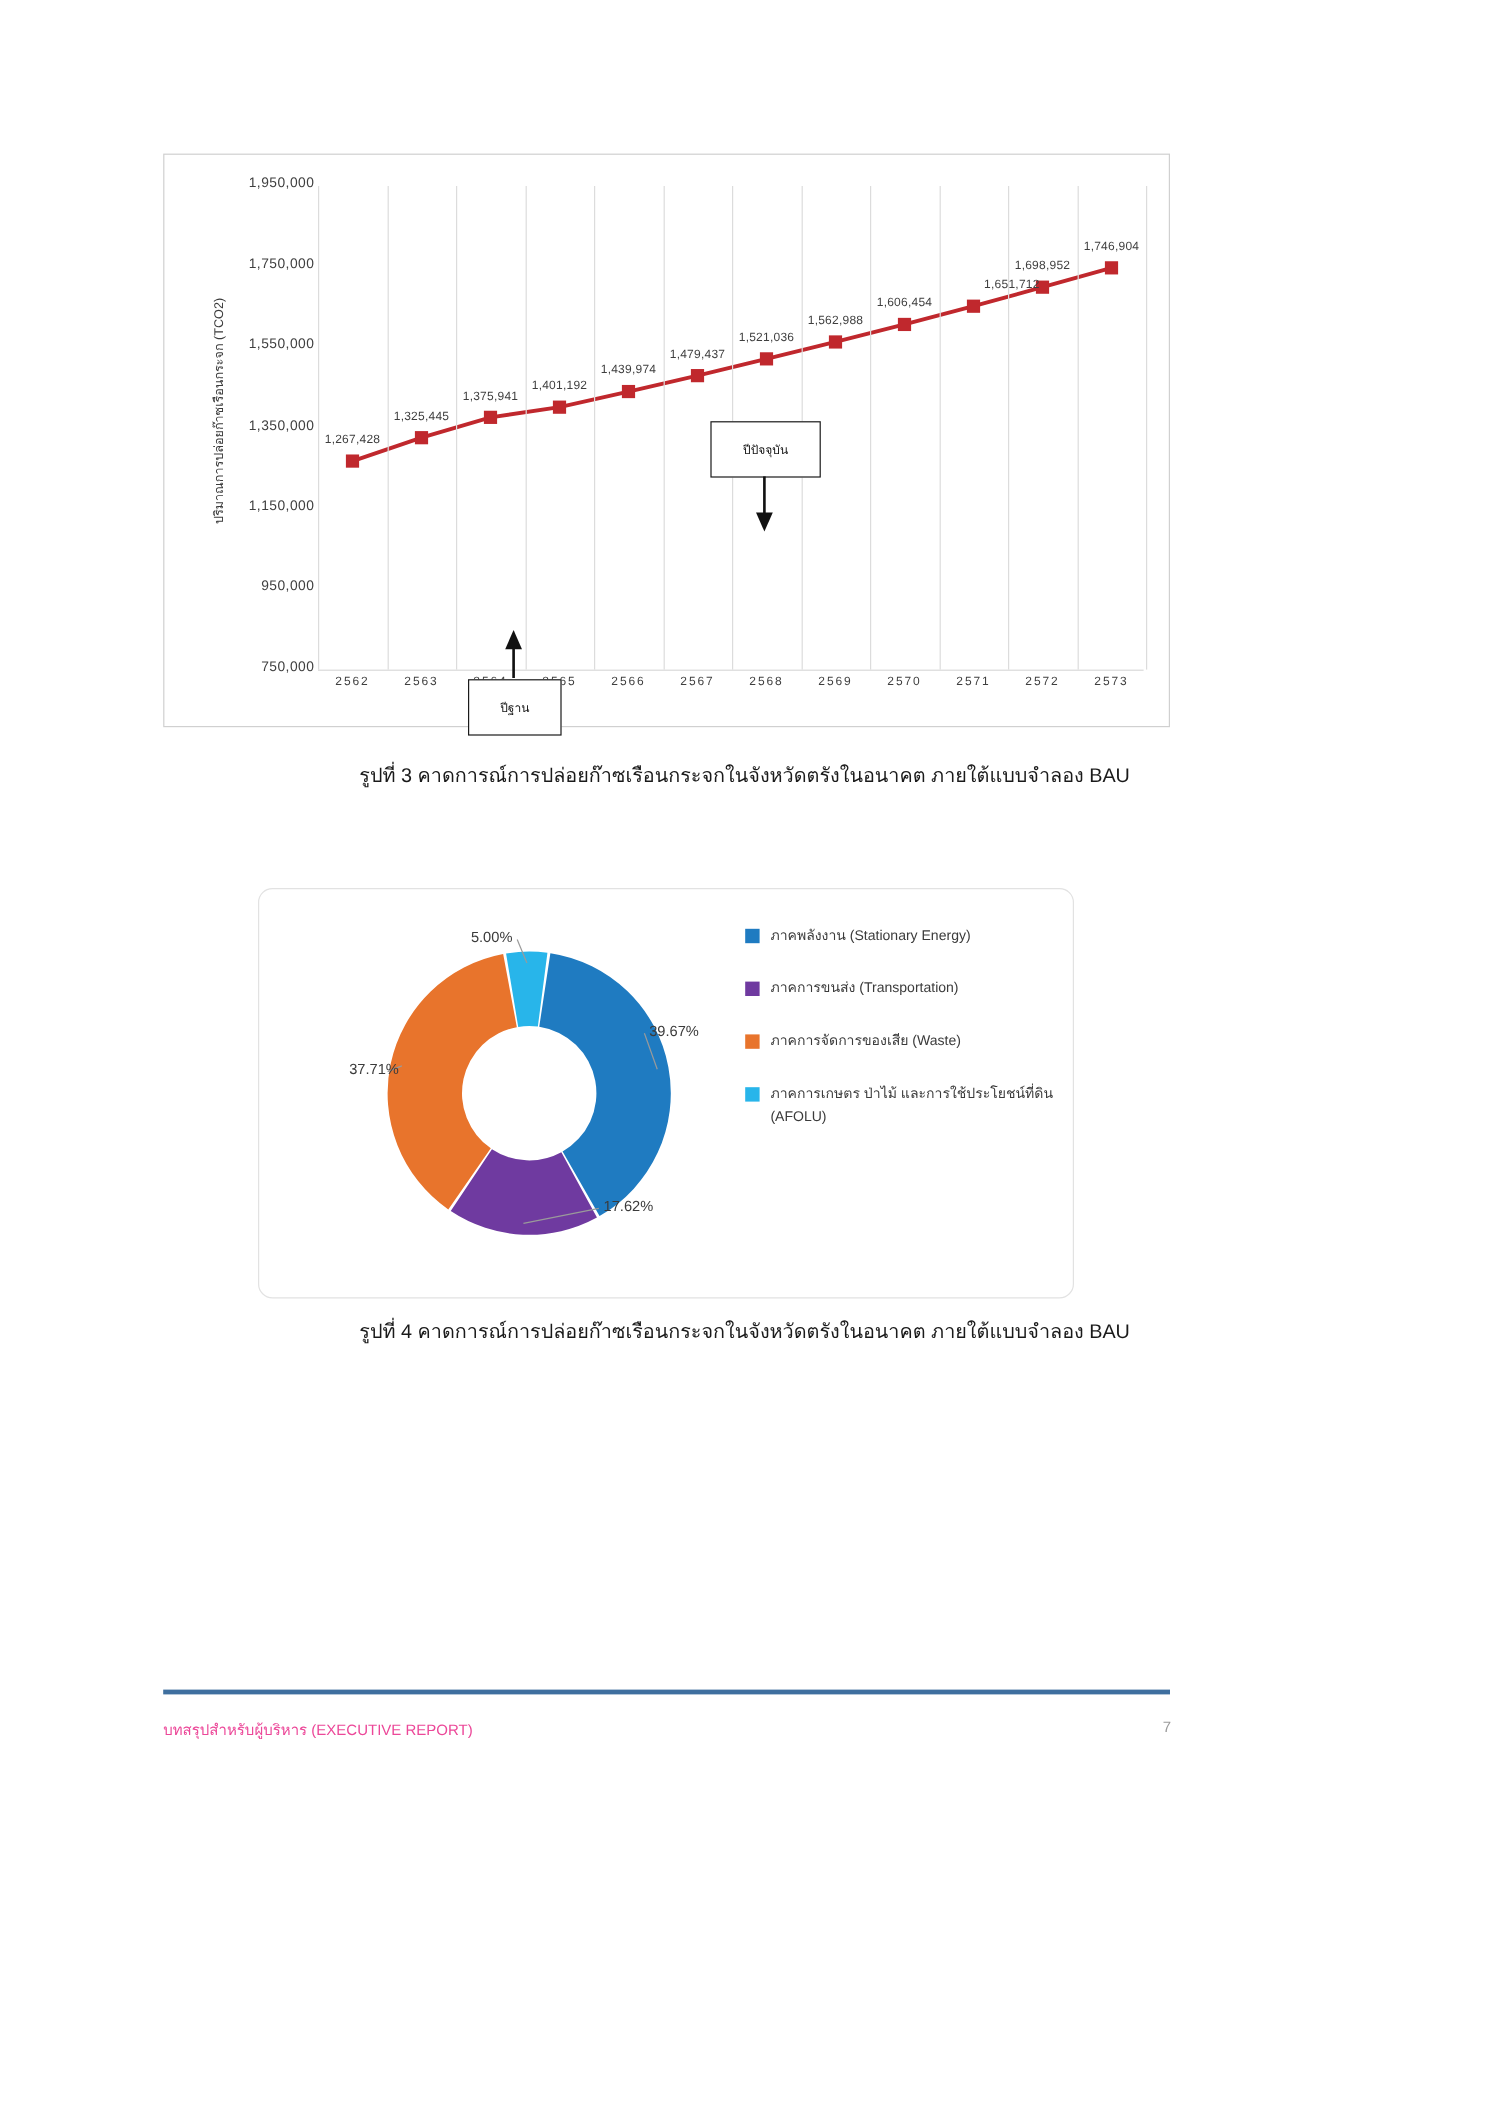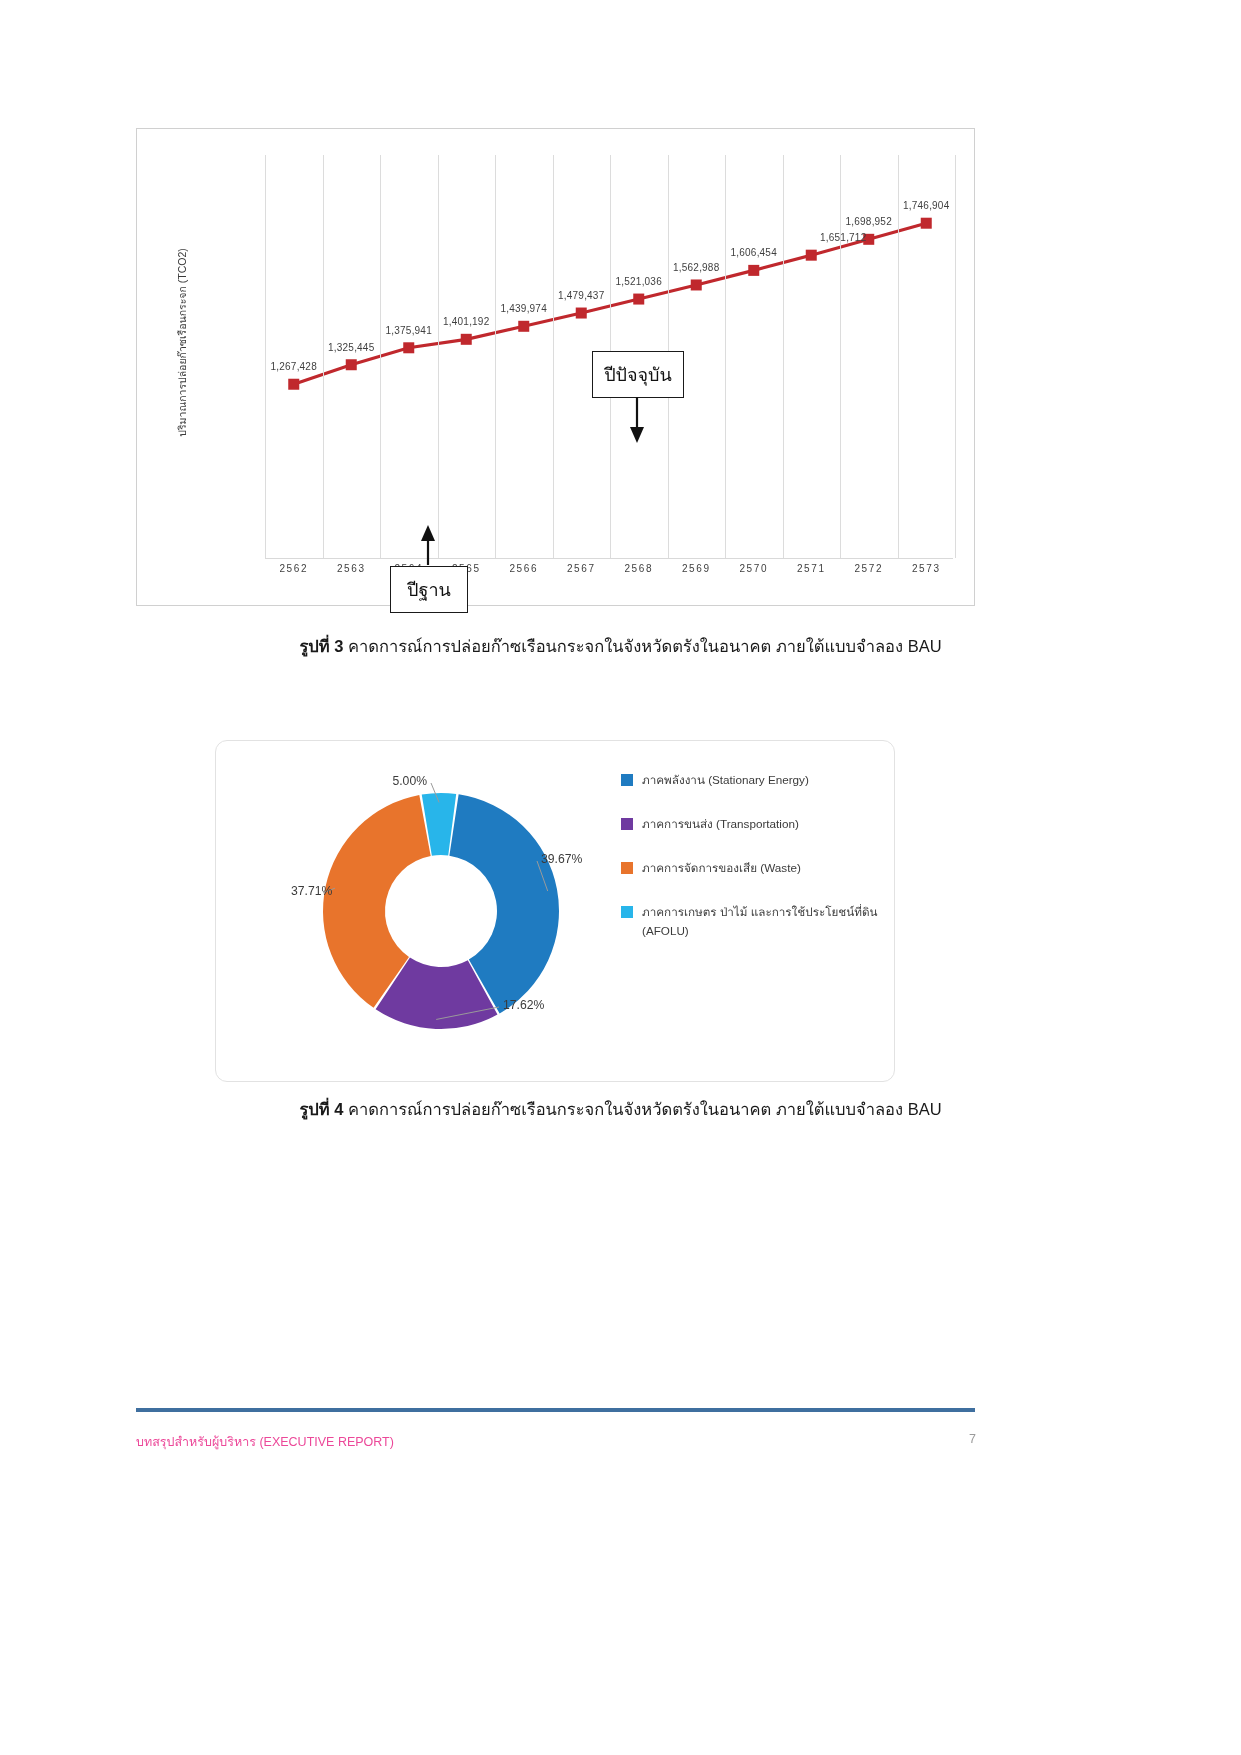--- a/index.html
+++ b/index.html
@@ -37,31 +37,31 @@
   .xlabel{
     position:absolute;top:0;width:60px;margin-left:-30px;text-align:center;
     font-size:10px;color:#3f3f3f;letter-spacing:1.6px;
   }
   .dlabel{
     position:absolute;font-size:10px;color:#3f3f3f;white-space:nowrap;
     transform:translate(-50%,-100%);letter-spacing:.2px;
   }
   .callout{
     position:absolute;border:1.6px solid #1a1a1a;background:#fff;
-    font-size:18px;color:#111;display:flex;align-items:center;justify-content:center;
+    font-size:10px;color:#111;display:flex;align-items:center;justify-content:center;
   }
   .callout.current{left:455px;top:222px;width:90px;height:45px;}
   .callout.base{left:253px;top:437px;width:76px;height:45px;}
 
   
   .caption{
     position:absolute;width:1241px;text-align:center;
     font-size:16.5px;color:#1a1a1a;
   }
-  .caption b{font-weight:bold;}
+  .caption b{font-weight:normal;}
   .cap3{top:633px;}
   .cap4{top:1096px;}
 
   
   .fig4-box{
     position:absolute;left:215px;top:740px;width:680px;height:342px;
     border:1px solid #e2e2e2;border-radius:12px;background:#fff;box-sizing:border-box;
   }
   .donut-wrap{position:absolute;left:75px;top:18px;width:300px;height:305px;}
   .legend{position:absolute;left:405px;top:30px;width:270px;}
@@ -87,20 +87,29 @@
 </head>
 <body>
 
 <div class="page">
 
   <div class="fig3-box">
     <div class="fig3-inner">
       <div class="yaxis-title">
         <span>ปริมาณการปล่อยก๊าซเรือนกระจก (TCO2)</span>
       </div>
+      <div class="ytick-wrap" id="yticks">
+          <div class="ytick" style="top: 18px;">1,950,000</div>
+          <div class="ytick" style="top: 85.1667px;">1,750,000</div>
+          <div class="ytick" style="top: 152.333px;">1,550,000</div>
+          <div class="ytick" style="top: 219.5px;">1,350,000</div>
+          <div class="ytick" style="top: 286.667px;">1,150,000</div>
+          <div class="ytick" style="top: 353.833px;">950,000</div>
+          <div class="ytick" style="top: 421px;">750,000</div>
+        </div>
       <div class="plot" id="plot">
         <svg id="series-svg" width="690" height="403" style="position:absolute;left:0;top:0;overflow:visible;">
             <polyline points="28.75,229.23042999999998 86.25,209.7463875 143.75,192.7881475 201.25,184.30802 258.75,171.28373166666665 316.25,158.03074083333334 373.75,144.06041 431.25,129.97152999999997 488.75,115.37419833333337 546.25,100.17505333333332 603.75,84.31028666666668 661.25,68.20640666666668" fill="none" stroke="#C0282D" stroke-width="3.2"></polyline>
             <rect x="23.25" y="223.73042999999998" width="11" height="11" fill="#C0282D"></rect>
             <rect x="80.75" y="204.2463875" width="11" height="11" fill="#C0282D"></rect>
             <rect x="138.25" y="187.2881475" width="11" height="11" fill="#C0282D"></rect>
             <rect x="195.75" y="178.80802" width="11" height="11" fill="#C0282D"></rect>
             <rect x="253.25" y="165.78373166666665" width="11" height="11" fill="#C0282D"></rect>
             <rect x="310.75" y="152.53074083333334" width="11" height="11" fill="#C0282D"></rect>
             <rect x="368.25" y="138.56041" width="11" height="11" fill="#C0282D"></rect>

